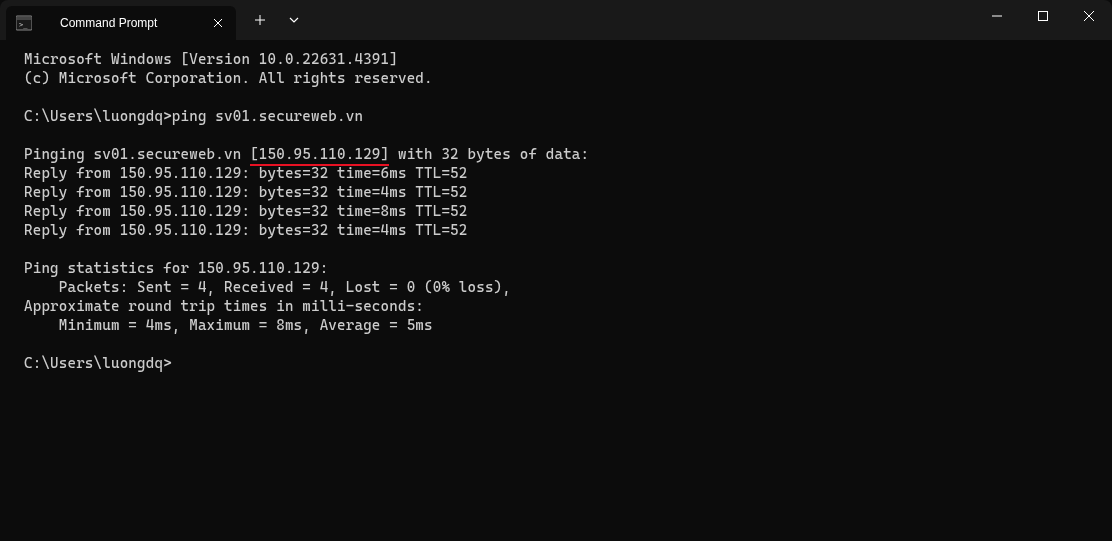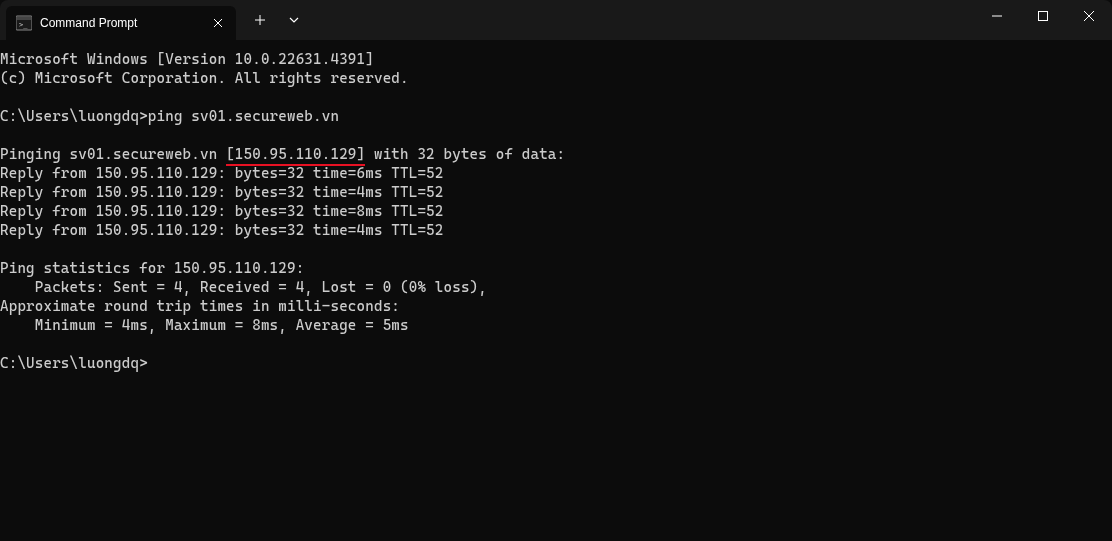--- a/index.html
+++ b/index.html
@@ -39,20 +39,21 @@
     }
     .tab-icon {
       width: 16px;
       height: 16px;
       display: flex;
       align-items: center;
       justify-content: center;
     }
     .tab-title {
       flex: 1;
+      margin-left: 20px;
     }
     .tab-close {
       width: 16px;
       height: 16px;
       display: flex;
       align-items: center;
       justify-content: center;
       cursor: pointer;
       color: #ffffff;
       font-size: 13px;
@@ -85,21 +86,21 @@
     .win-btn {
       width: 46px;
       height: 32px;
       display: flex;
       align-items: center;
       justify-content: center;
       color: #ffffff;
       cursor: pointer;
     }
     .terminal {
-      padding: 10px 0;
+      padding: 10px 24px;
       color: #cccccc;
       font-size: 14.5px;
       line-height: 19px;
       font-family: 'Cascadia Mono', 'Consolas', monospace;
       white-space: pre;
       letter-spacing: 0.2px;
     }
     .underline-highlight {
       position: relative;
       display: inline-block;

